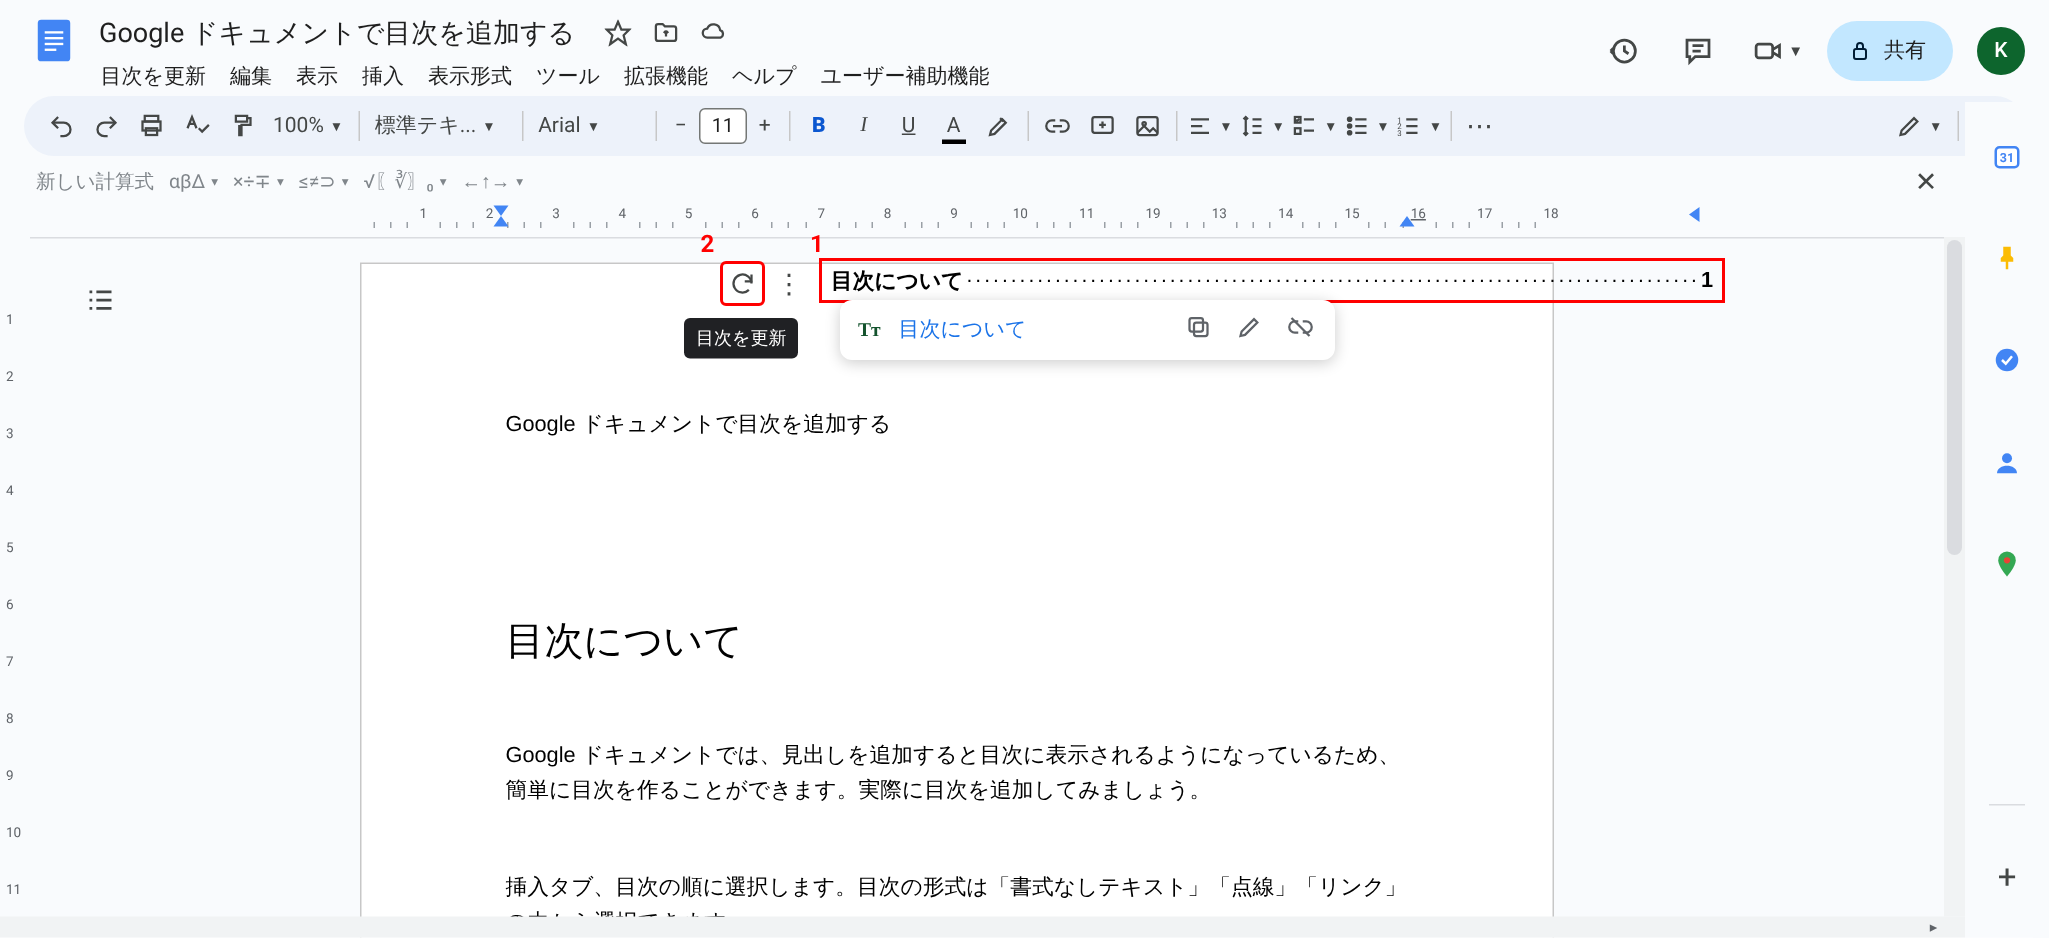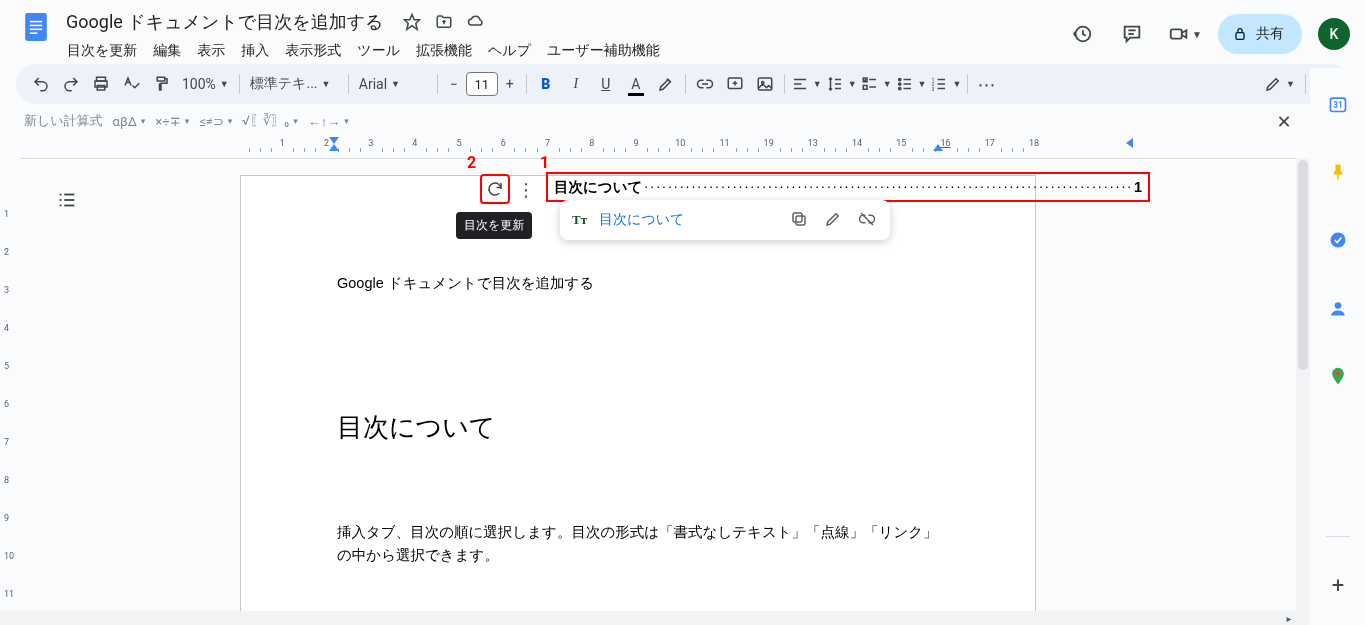--- a/index.html
+++ b/index.html
@@ -587,20 +587,21 @@
           <line x1="9" y1="12" x2="20" y2="12"></line>
           <line x1="4" y1="18" x2="6" y2="18"></line>
           <line x1="9" y1="18" x2="20" y2="18"></line>
         </svg>
     </div>
     <div class="page">
       <p>Google ドキュメントで目次を追加する</p>
       <div style="height:94px"></div>
       <div class="heading1">目次について</div>
       <div style="height:44px"></div>
+      <p>Google ドキュメントでは、見出しを追加すると目次に表示されるようになっているため、簡単に目次を作ることができます。実際に目次を追加してみましょう。</p>
       <div style="height:28px"></div>
       <p>挿入タブ、目次の順に選択します。目次の形式は「書式なしテキスト」「点線」「リンク」の中から選択できます。</p>
     </div>
   </div>
 </div>
 
 <div class="callout-1">1</div>
 <div class="callout-2">2</div>
 
 <div class="toc-refresh-wrap">

